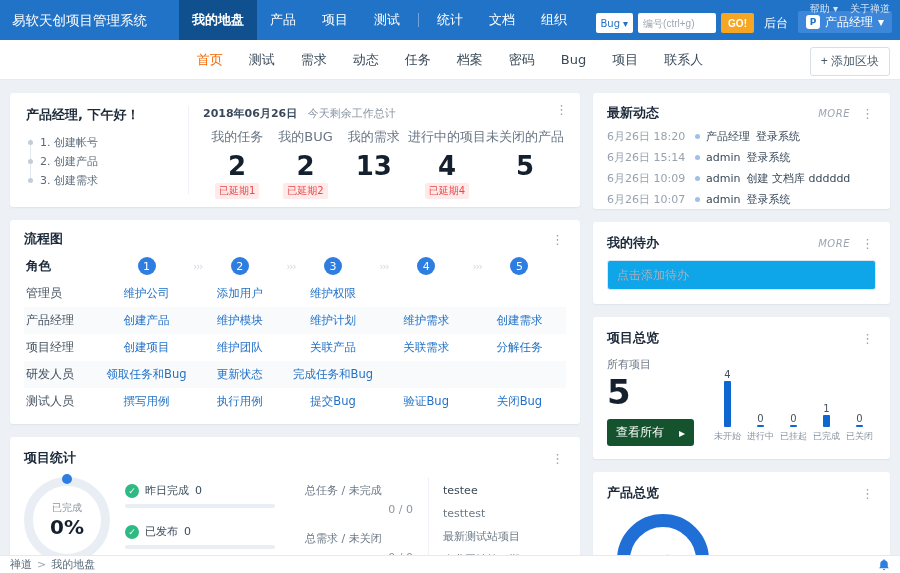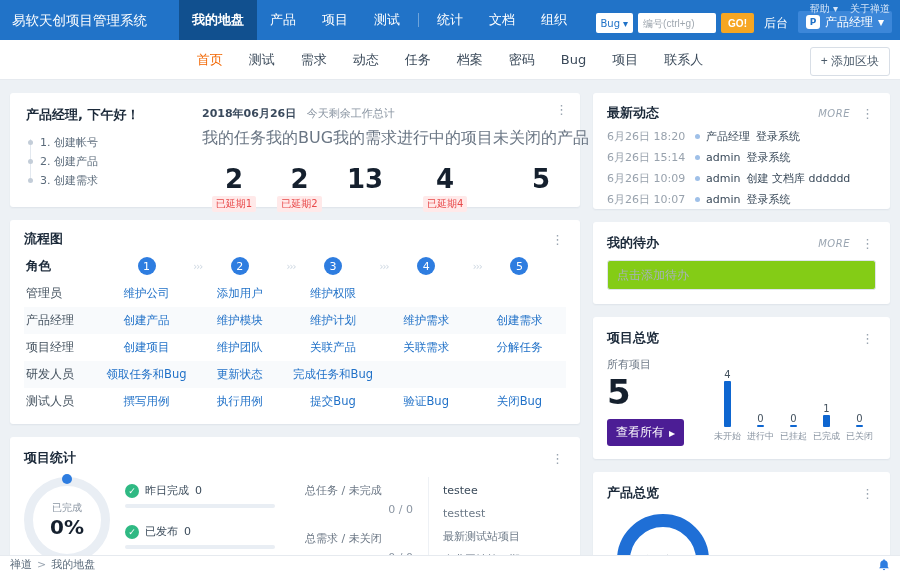--- a/index.html
+++ b/index.html
@@ -49,21 +49,21 @@
   .steps { position:relative; padding-left:14px; }
   .steps::before { content:""; position:absolute; left:4px; top:6px; bottom:8px; width:1px; background:#e2e8ef; }
   .step { position:relative; font-size:11px; color:#5a6a7a; line-height:19px; cursor:pointer; }
   .step::before { content:""; position:absolute; left:-12px; top:7px; width:5px; height:5px; border-radius:50%; background:#c3cdd8; }
   .welcome-divider { width:1px; background:#eef1f5; margin:0 14px; }
   .welcome-right { flex:1; }
   .date-line { font-size:11px; color:#8a95a2; margin-bottom:7px; }
   .date-line b { color:#39495c; margin-right:7px; }
   .stat-row { display:flex; }
   .stat { flex:1; text-align:center; cursor:pointer; }
-  .stat-label { font-size:16px; color:#6a7684; margin-bottom:15px; white-space:nowrap; }
+  .stat-label { font-size:13px; color:#6a7684; margin-bottom:5px; white-space:nowrap; }
   .stat-value { font-size:26px; font-weight:bold; color:#15202e; line-height:30px; }
   .stat-badge { display:inline-block; background:#ffe9e9; color:#e8494a; font-size:10px; padding:1px 4px; border-radius:2px; margin-top:2px; }
 
   
   .flow { height:204px; padding:10px 14px; }
   .flow .card-head { margin-bottom:4px; }
   .flow-row { display:flex; align-items:center; height:27px; }
   .flow-row.header { height:28px; }
   .flow-row.stripe { background:#f8fafc; }
   .flow-role { width:76px; flex:none; font-size:12px; color:#44525f; padding-left:2px; }
@@ -98,30 +98,30 @@
   .news-card { height:116px; padding:11px 14px; }
   .news-card .card-head { margin-bottom:4px; }
   .news-item { display:flex; align-items:center; gap:6px; font-size:11px; line-height:21px; white-space:nowrap; overflow:hidden; cursor:pointer; }
   .news-time { color:#98a2ad; width:82px; flex:none; }
   .news-dot { width:5px; height:5px; border-radius:50%; background:#9fc0e8; flex:none; }
   .news-actor { color:#3a4a5a; }
   .news-action { color:#3a4a5a; }
 
   
   .todo-card { height:82px; }
-  .todo-input { width:100%; height:30px; border:1px solid #dfe5ec; border-radius:3px; padding:0 9px; font-size:12px; color:#333; background:#84cc16; outline:none; }
+  .todo-input { width:100%; height:30px; border:1px solid #dfe5ec; border-radius:3px; padding:0 9px; font-size:12px; color:#333; background:#0ea5e9; outline:none; }
   .todo-input::placeholder { color:#a7b1bc; }
 
   
   .ov-card { height:142px; }
   .overview-body { display:flex; align-items:flex-start; }
   .ov-left { width:104px; flex:none; padding-top:2px; }
   .ov-label { font-size:11px; color:#6a7684; }
   .ov-value { font-size:34px; font-weight:bold; color:#15202e; line-height:40px; margin-bottom:7px; }
-  .view-all-btn { background:#4c1d95; color:#fff; border:none; border-radius:3px; font-size:12px; padding:5px 9px; display:inline-flex; align-items:center; gap:5px; cursor:pointer; }
+  .view-all-btn { background:#14532d; color:#fff; border:none; border-radius:3px; font-size:12px; padding:5px 9px; display:inline-flex; align-items:center; gap:15px; cursor:pointer; }
   .bar-chart { flex:1; display:flex; align-items:flex-end; height:88px; }
   .bar-col { flex:1; display:flex; flex-direction:column; align-items:center; justify-content:flex-end; }
   .bar-num { font-size:10px; color:#44525f; margin-bottom:1px; }
   .bar { width:7px; background:#0e66d0; border-radius:1px; }
   .bar-label { font-size:9px; color:#8a95a2; margin-top:3px; white-space:nowrap; }
 
   
   .product-card { flex:1; min-height:0; overflow:hidden; }
   .prod-body { display:flex; align-items:center; gap:22px; padding:4px 0 0 10px; }
   .prod-donut { width:92px; height:92px; border-radius:50%; border:13px solid #1f6fd6; display:flex; align-items:center; justify-content:center; flex:none; }

